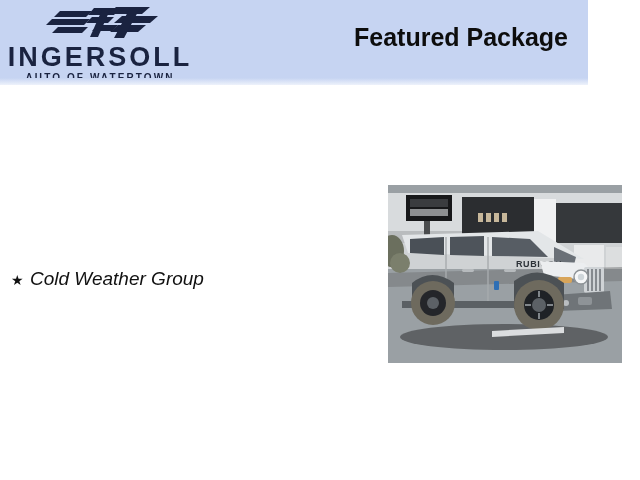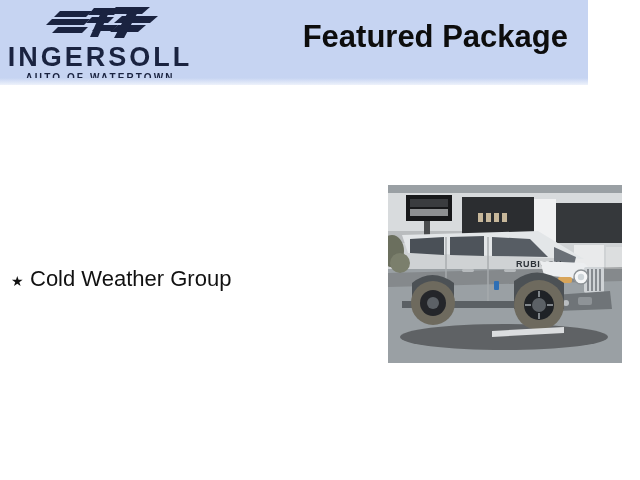--- a/index.html
+++ b/index.html
@@ -84,21 +84,21 @@
     white-space: nowrap;
   }
 
   
   .header-title {
     position: absolute;
     right: 20px;
     top: 18px;
     font-family: "Liberation Sans", sans-serif;
     font-weight: bold;
-    font-size: 31px;
+    font-size: 25px;
     line-height: 38px;
     color: #0d0d0d;
     text-align: right;
     white-space: nowrap;
   }
 
   
   .feature-list {
     position: absolute;
     left: 0;
@@ -114,24 +114,25 @@
     width: 19px;
     min-width: 19px;
     margin-left: 11px;
     font-size: 14px;
     line-height: 22px;
     color: #111111;
     text-align: left;
   }
   .feature-label {
     font-family: "Liberation Sans", sans-serif;
-    font-size: 22px;
+    font-size: 19px;
     line-height: 22px;
     color: #111111;
     white-space: nowrap;
+    font-style: italic;
   }
 
   
   .vehicle-photo {
     position: absolute;
     left: 388px;
     top: 185px;
     width: 234px;
     height: 178px;
     overflow: hidden;

